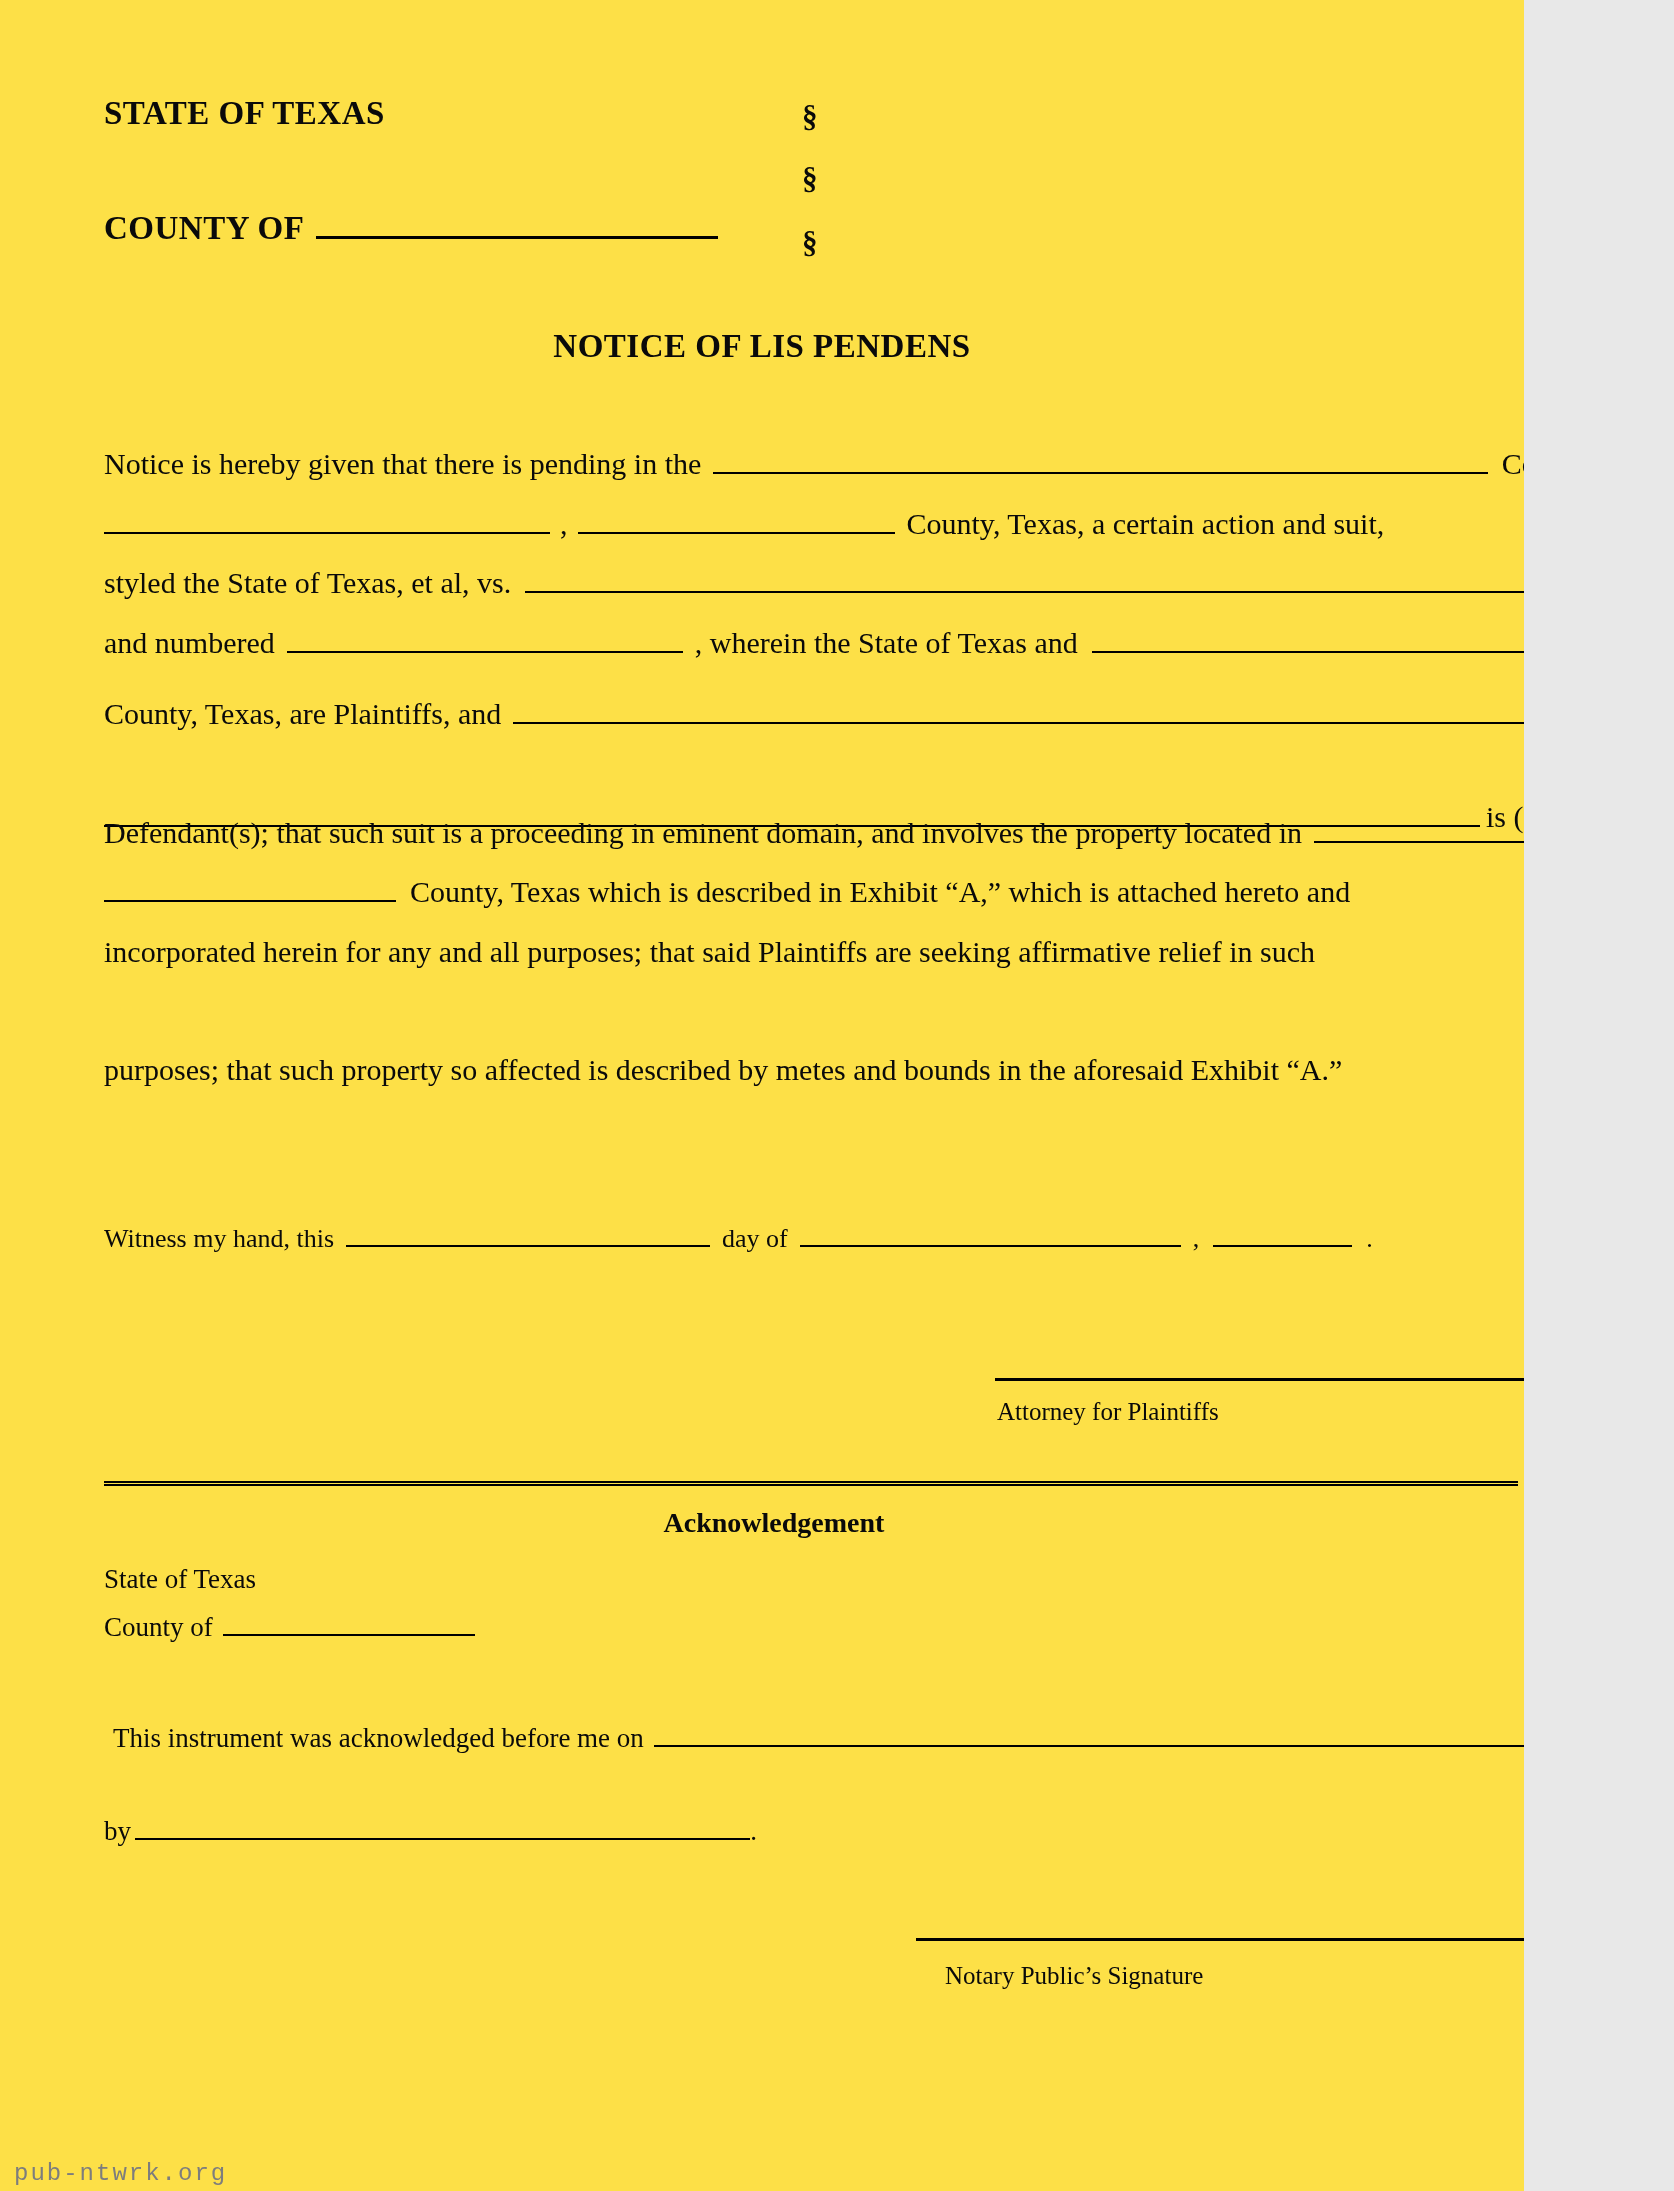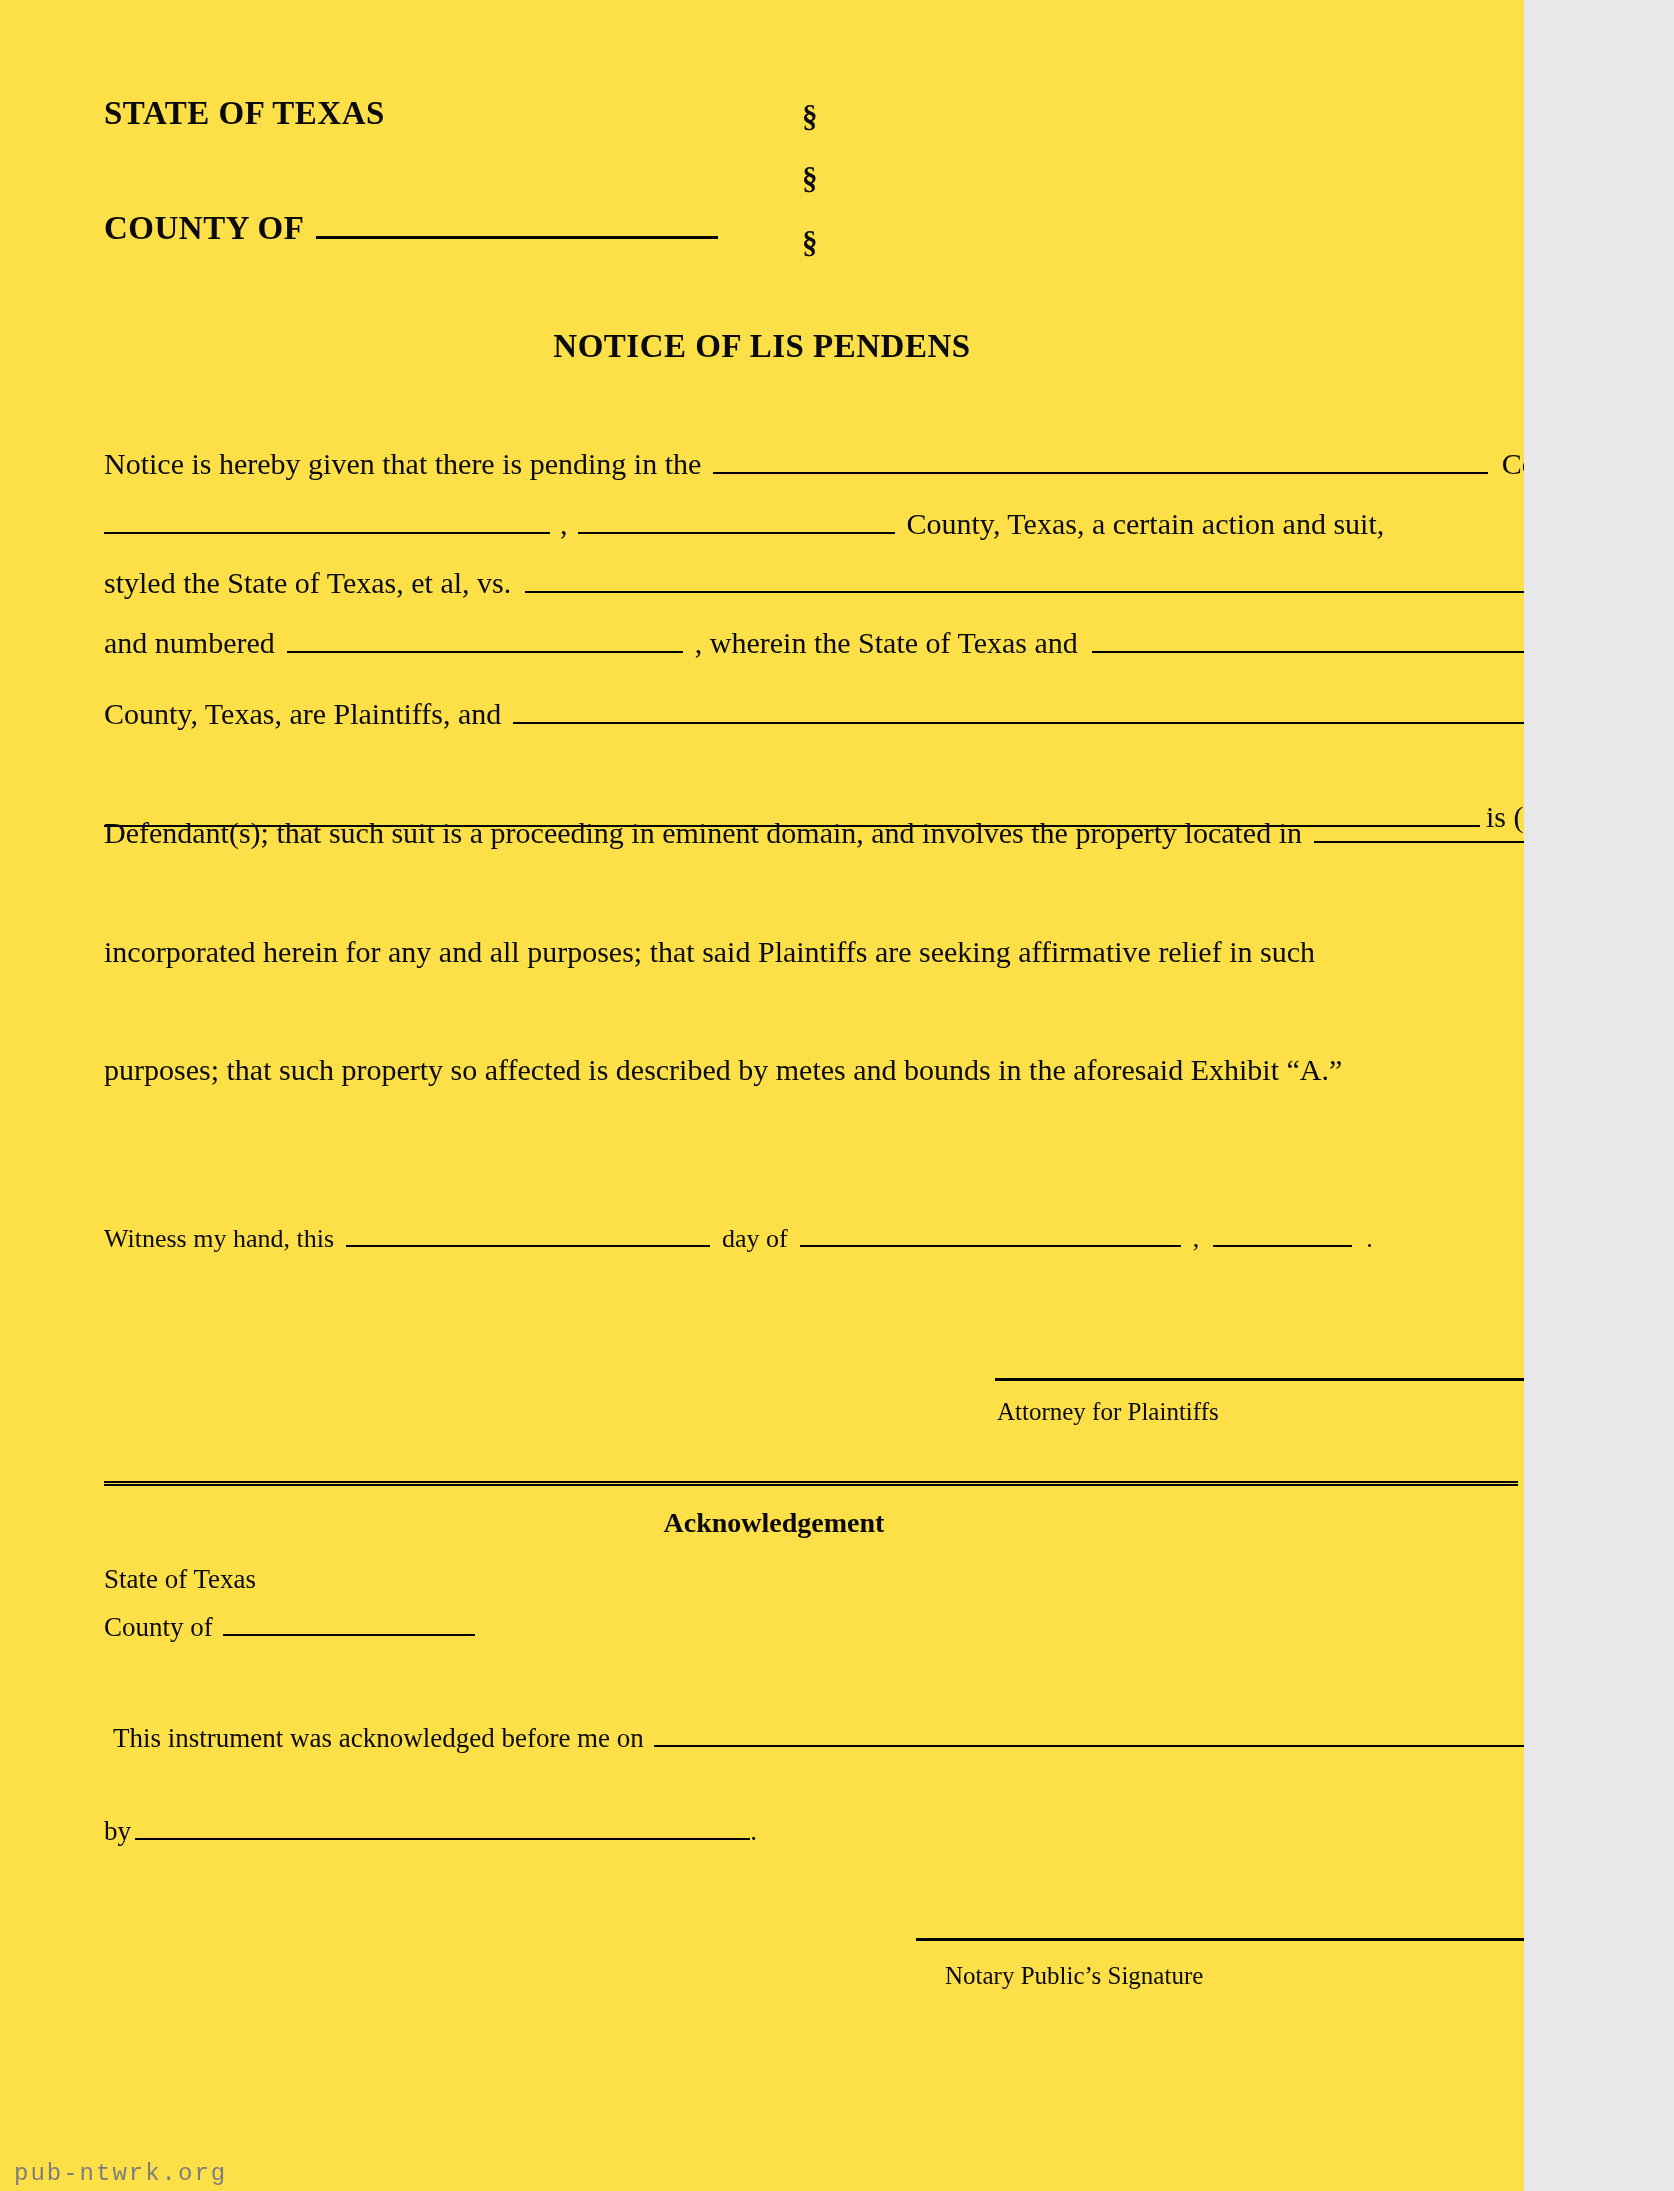--- a/index.html
+++ b/index.html
@@ -85,20 +85,24 @@
   <div class="abs fline body-line" style="top:800px;">
     <span class="blank" style="flex:1; margin-right:6px;"></span>
     <span>is (are)</span>
   </div>
 
   <div class="abs fline body-line" style="top:816px;">
     <span>Defendant(s); that such suit is a proceeding in eminent domain, and involves the property located in</span>
     <span class="blank" style="flex:1; margin-left:12px;"></span>
   </div>
 
+  <div class="abs fline body-line" style="top:875px;">
+    <span class="blank" style="width:292px; margin-right:14px;"></span>
+    <span>County, Texas which is described in Exhibit “A,” which is attached hereto and</span>
+  </div>
 
   <div class="abs body-line" style="top:935px;">incorporated herein for any and all purposes; that said Plaintiffs are seeking affirmative relief in such</div>
   <div class="abs body-line" style="top:1053px;">purposes; that such property so affected is described by metes and bounds in the aforesaid Exhibit “A.”</div>
 
   <div class="abs fline wit-line" style="top:1224px;">
     <span>Witness my hand, this</span>
     <span class="blank" style="width:364px; margin:0 12px;"></span>
     <span>day of</span>
     <span class="blank" style="width:381px; margin:0 12px;"></span>
     <span>,</span>

